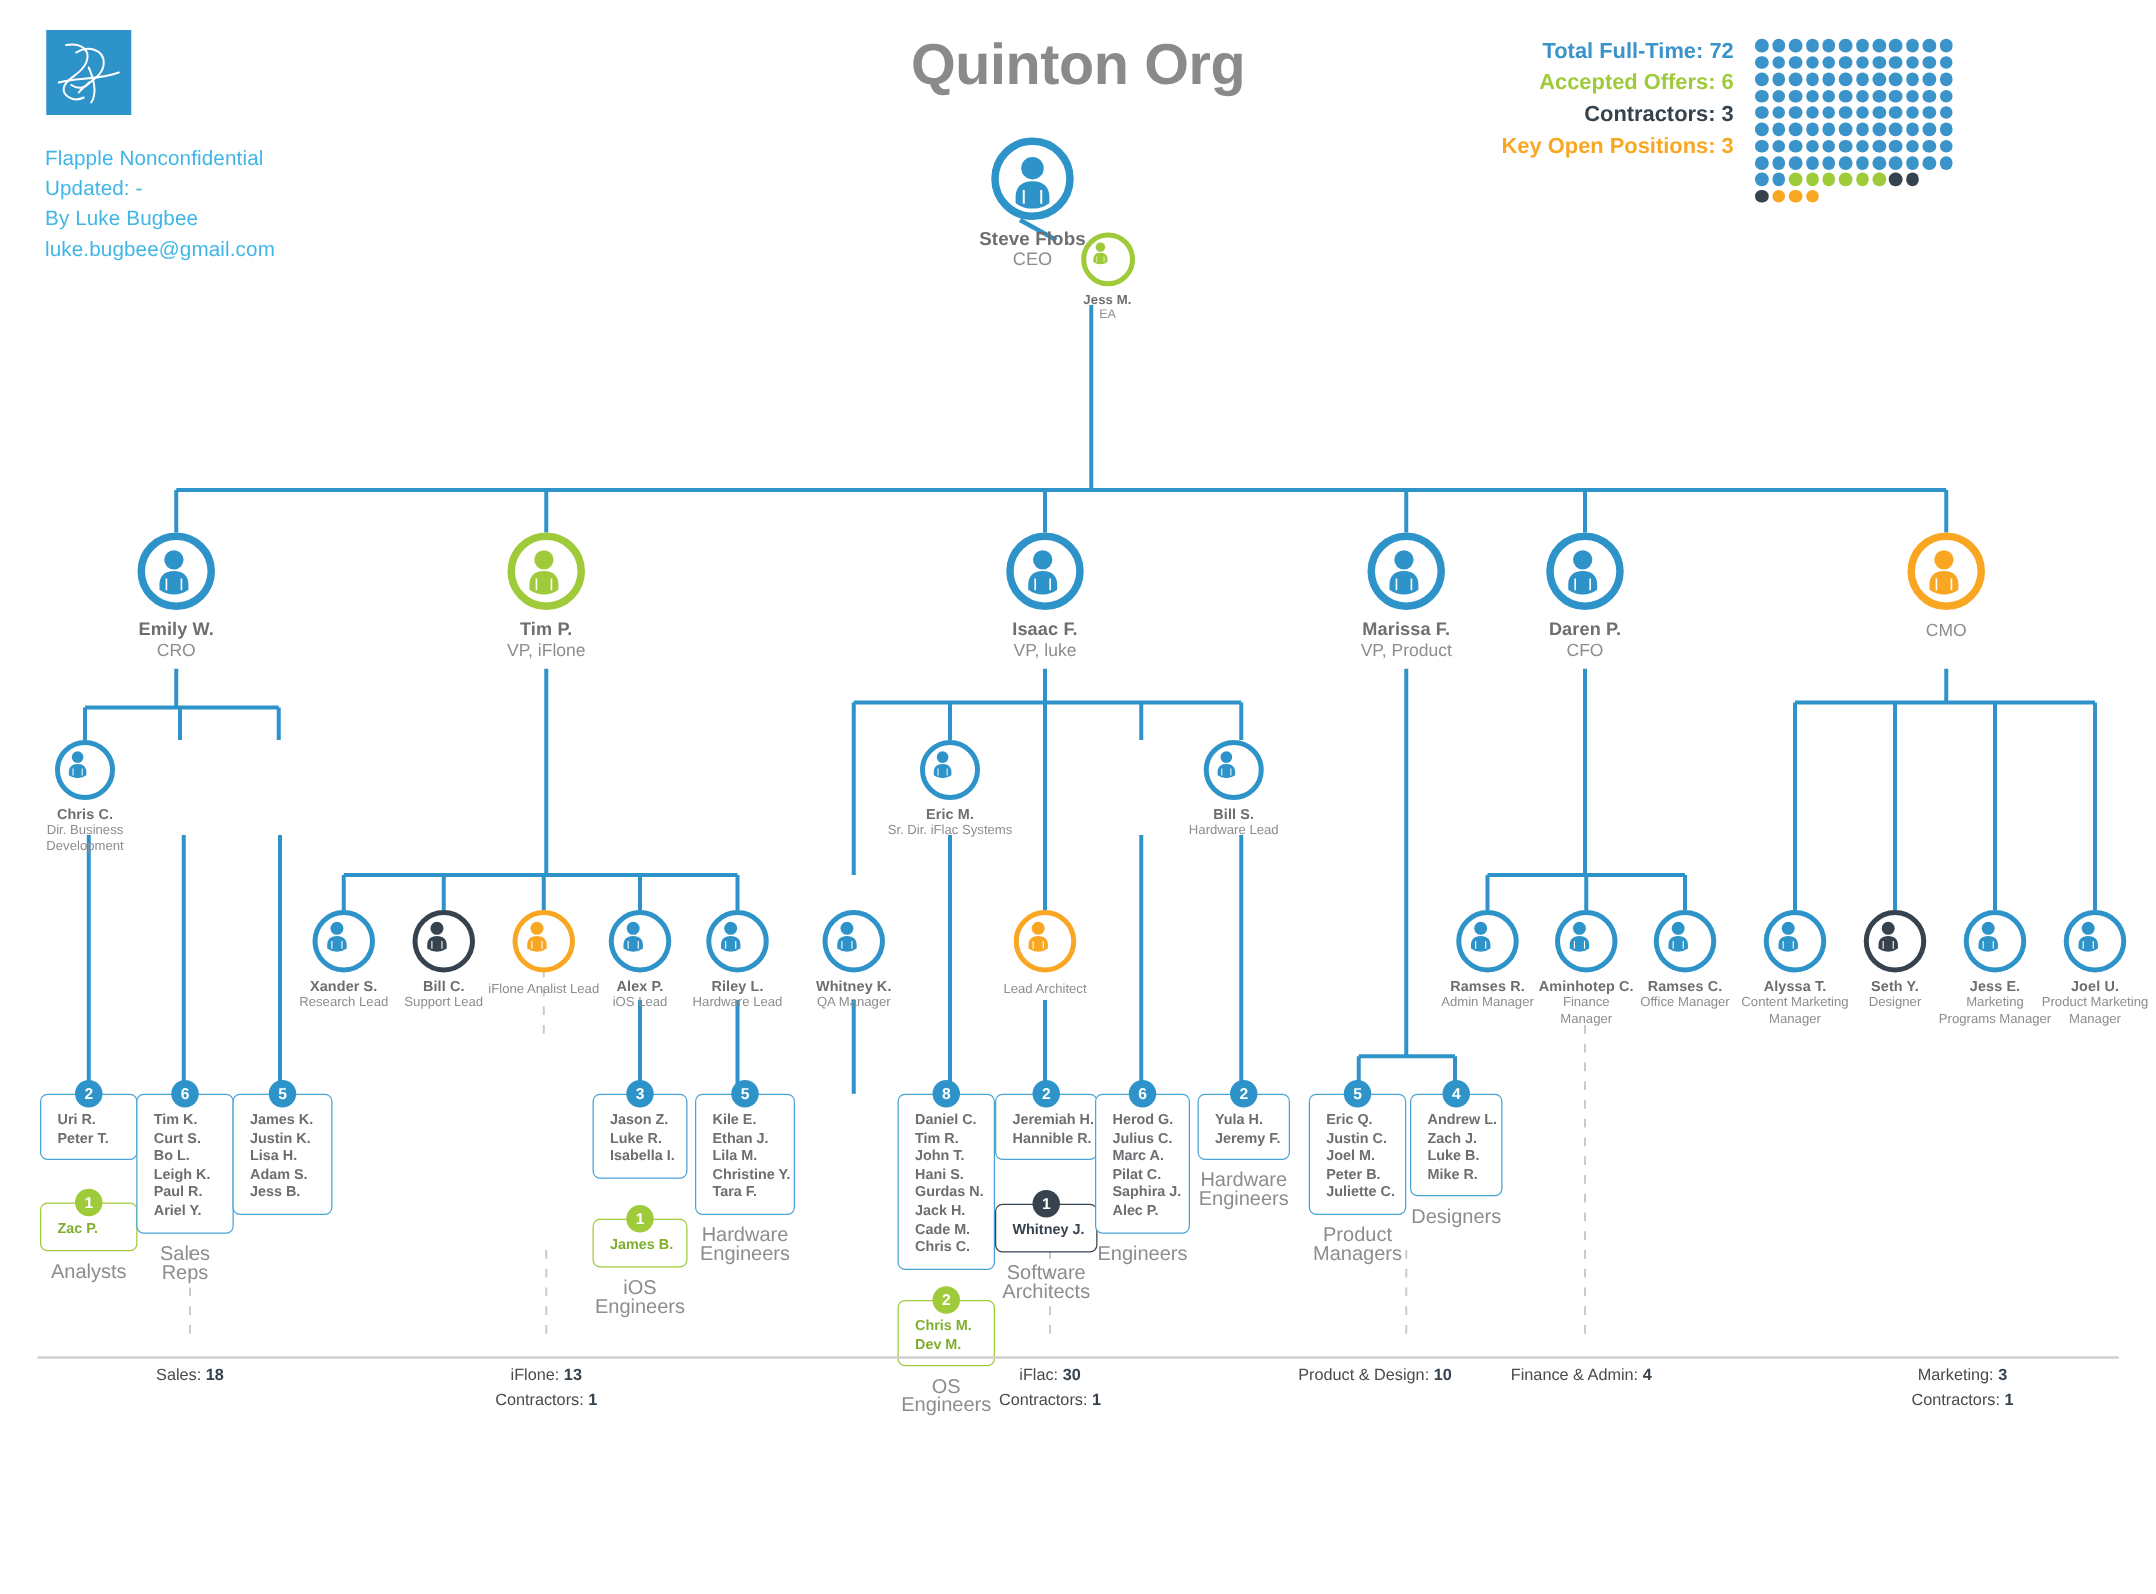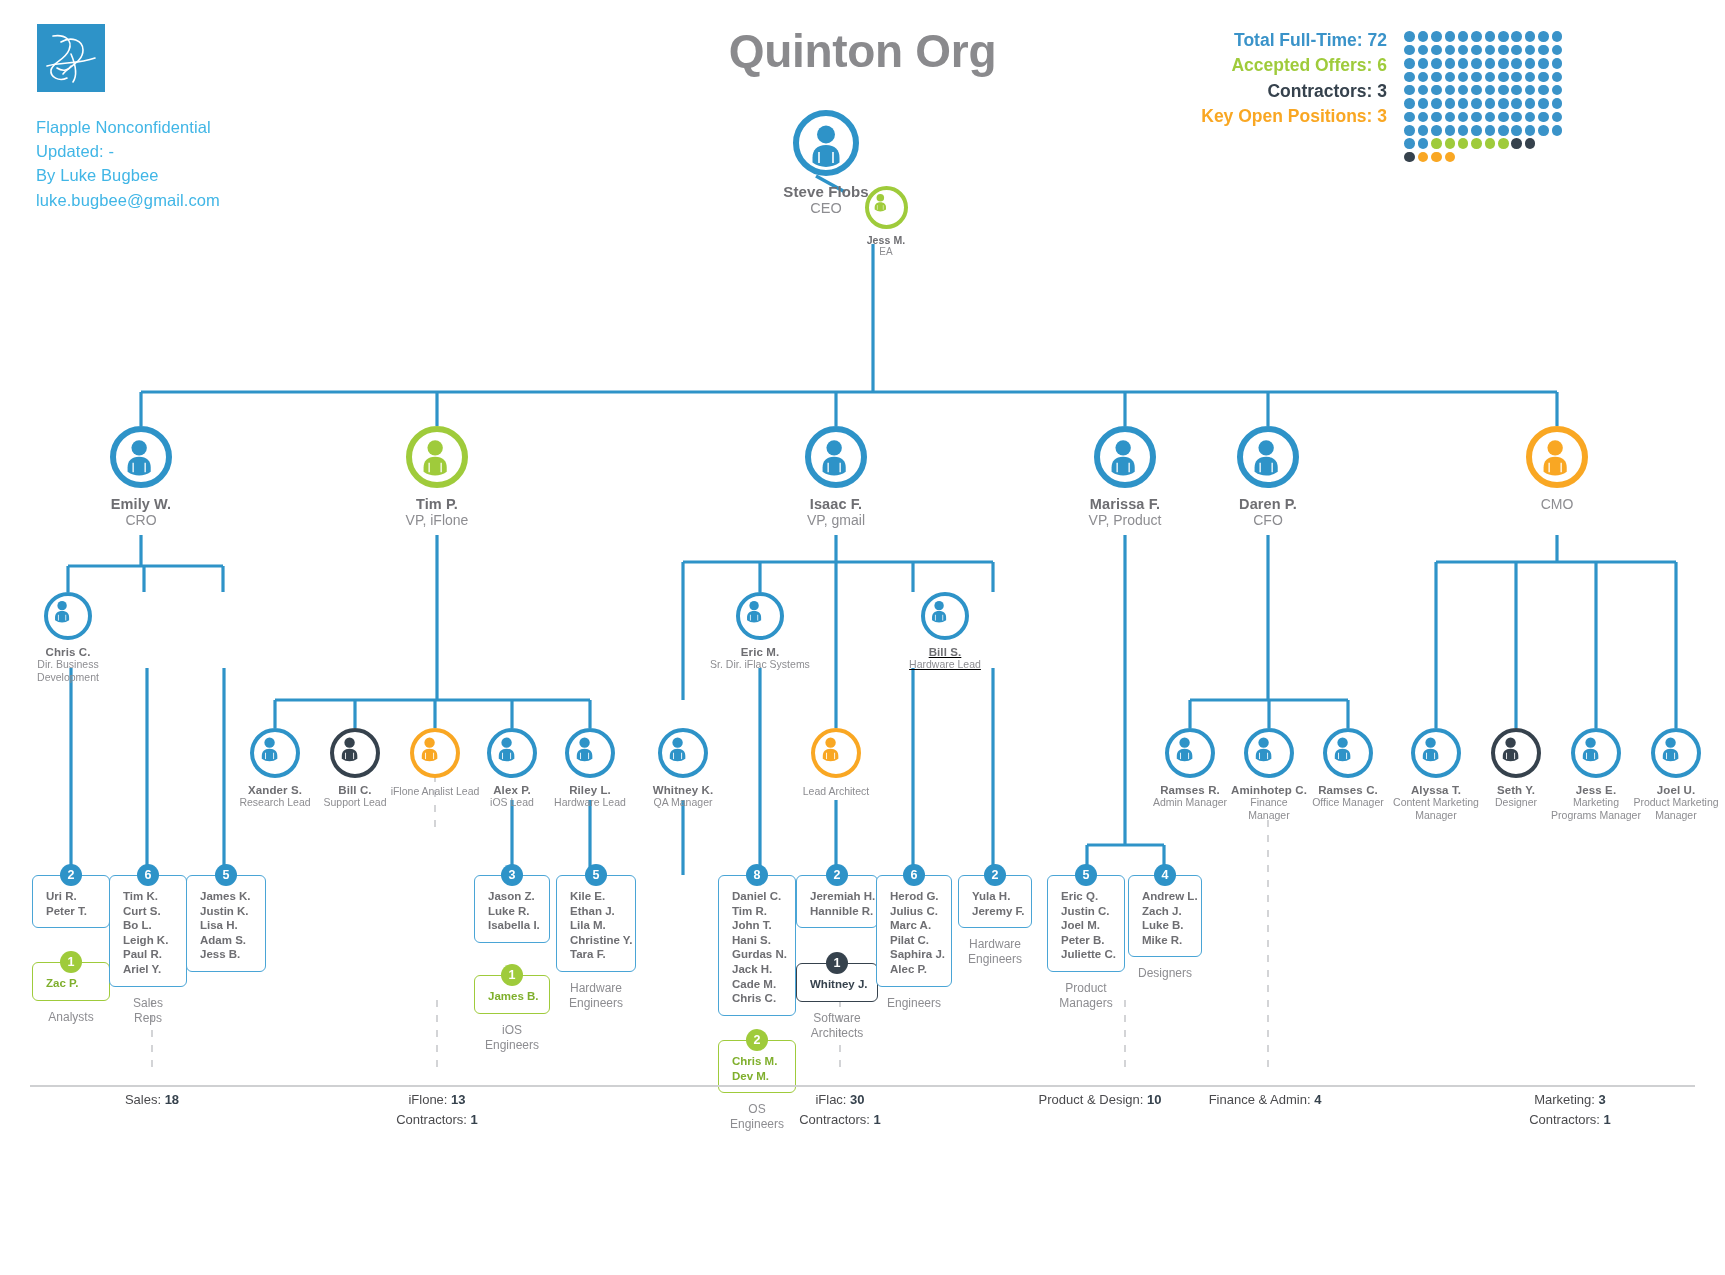--- a/index.html
+++ b/index.html
@@ -94,21 +94,21 @@
     font-size:11.5px;line-height:14.6px;color:#6e6e72;font-weight:bold;
     text-align:left;white-space:nowrap;
   }
   .lbox.green .badge{background:#9fcb3b;}
   .lbox.green .bx{border-color:#9fcb3b;}
   .lbox.green .bx div{color:#7faf2c;}
   .lbox.dark .badge{background:#36424d;}
   .lbox.dark .bx{border-color:#36424d;}
   .lbox.dark .bx div{color:#36424d;}
   .lbox .cap{
-    margin-top:9px;text-align:center;font-size:12px;line-height:15px;color:#8d8d91;
+    margin-top:9px;text-align:center;font-size:16px;line-height:15px;color:#8d8d91;
     font-weight:normal;white-space:nowrap;
   }
 
   
   #footer-rule{position:absolute;left:30px;top:1085px;width:1665px;height:1.6px;background:#cfd0d2;}
   .foot{position:absolute;text-align:center;font-size:13px;color:#4a4a4d;white-space:nowrap;}
   .foot b{font-weight:bold;color:#36424d;}
   .foot .l2{margin-top:5px;}
 </style>
 </head>
@@ -448,21 +448,21 @@
             <circle cx="27" cy="18.5" r="9"></circle>
             <path d="M27 29c-9 0-13.5 5-13.5 12.5v5a23 23 0 0 0 27 0v-5C40.5 34 36 29 27 29z"></path>
           </g>
           <g stroke="#fff" stroke-width="1.5" transform="scale(0.926)">
             <line x1="20" y1="36" x2="20" y2="47"></line>
             <line x1="34" y1="36" x2="34" y2="47"></line>
           </g>
         </svg>
     </div>
     <div class="nm">Isaac F.</div>
-    <div class="tt">VP, gmail</div>
+    <div class="tt">VP, luke</div>
   </div>
 
   <div class="node n-exec" style="left:1045px;top:426px;width:160px;">
     <div class="avatar">
       <svg width="50" height="50" viewBox="0 0 54 54">
           <g fill="#2e93c8" transform="scale(0.926)">
             <circle cx="27" cy="18.5" r="9"></circle>
             <path d="M27 29c-9 0-13.5 5-13.5 12.5v5a23 23 0 0 0 27 0v-5C40.5 34 36 29 27 29z"></path>
           </g>
           <g stroke="#fff" stroke-width="1.5" transform="scale(0.926)">
@@ -616,21 +616,21 @@
           </g>
           <g stroke="#fff" stroke-width="1.5" transform="scale(0.722)">
             <line x1="20" y1="36" x2="20" y2="47"></line>
             <line x1="34" y1="36" x2="34" y2="47"></line>
           </g>
         </svg>
       </div>
     <div class="nm">Eric M.</div>
     <div class="tt">Sr. Dir. iFlac Systems</div>
   </div>
-  <div class="node n-dir" style="left:885px;top:592px;width:120px;text-decoration:underline;">
+  <div class="node n-dir" style="left:927px;top:592px;width:120px;">
     <div class="avatar">
         <svg width="39" height="39" viewBox="0 0 54 54">
           <g fill="#2e93c8" transform="scale(0.722)">
             <circle cx="27" cy="18.5" r="9"></circle>
             <path d="M27 29c-9 0-13.5 5-13.5 12.5v5a23 23 0 0 0 27 0v-5C40.5 34 36 29 27 29z"></path>
           </g>
           <g stroke="#fff" stroke-width="1.5" transform="scale(0.722)">
             <line x1="20" y1="36" x2="20" y2="47"></line>
             <line x1="34" y1="36" x2="34" y2="47"></line>
           </g>

